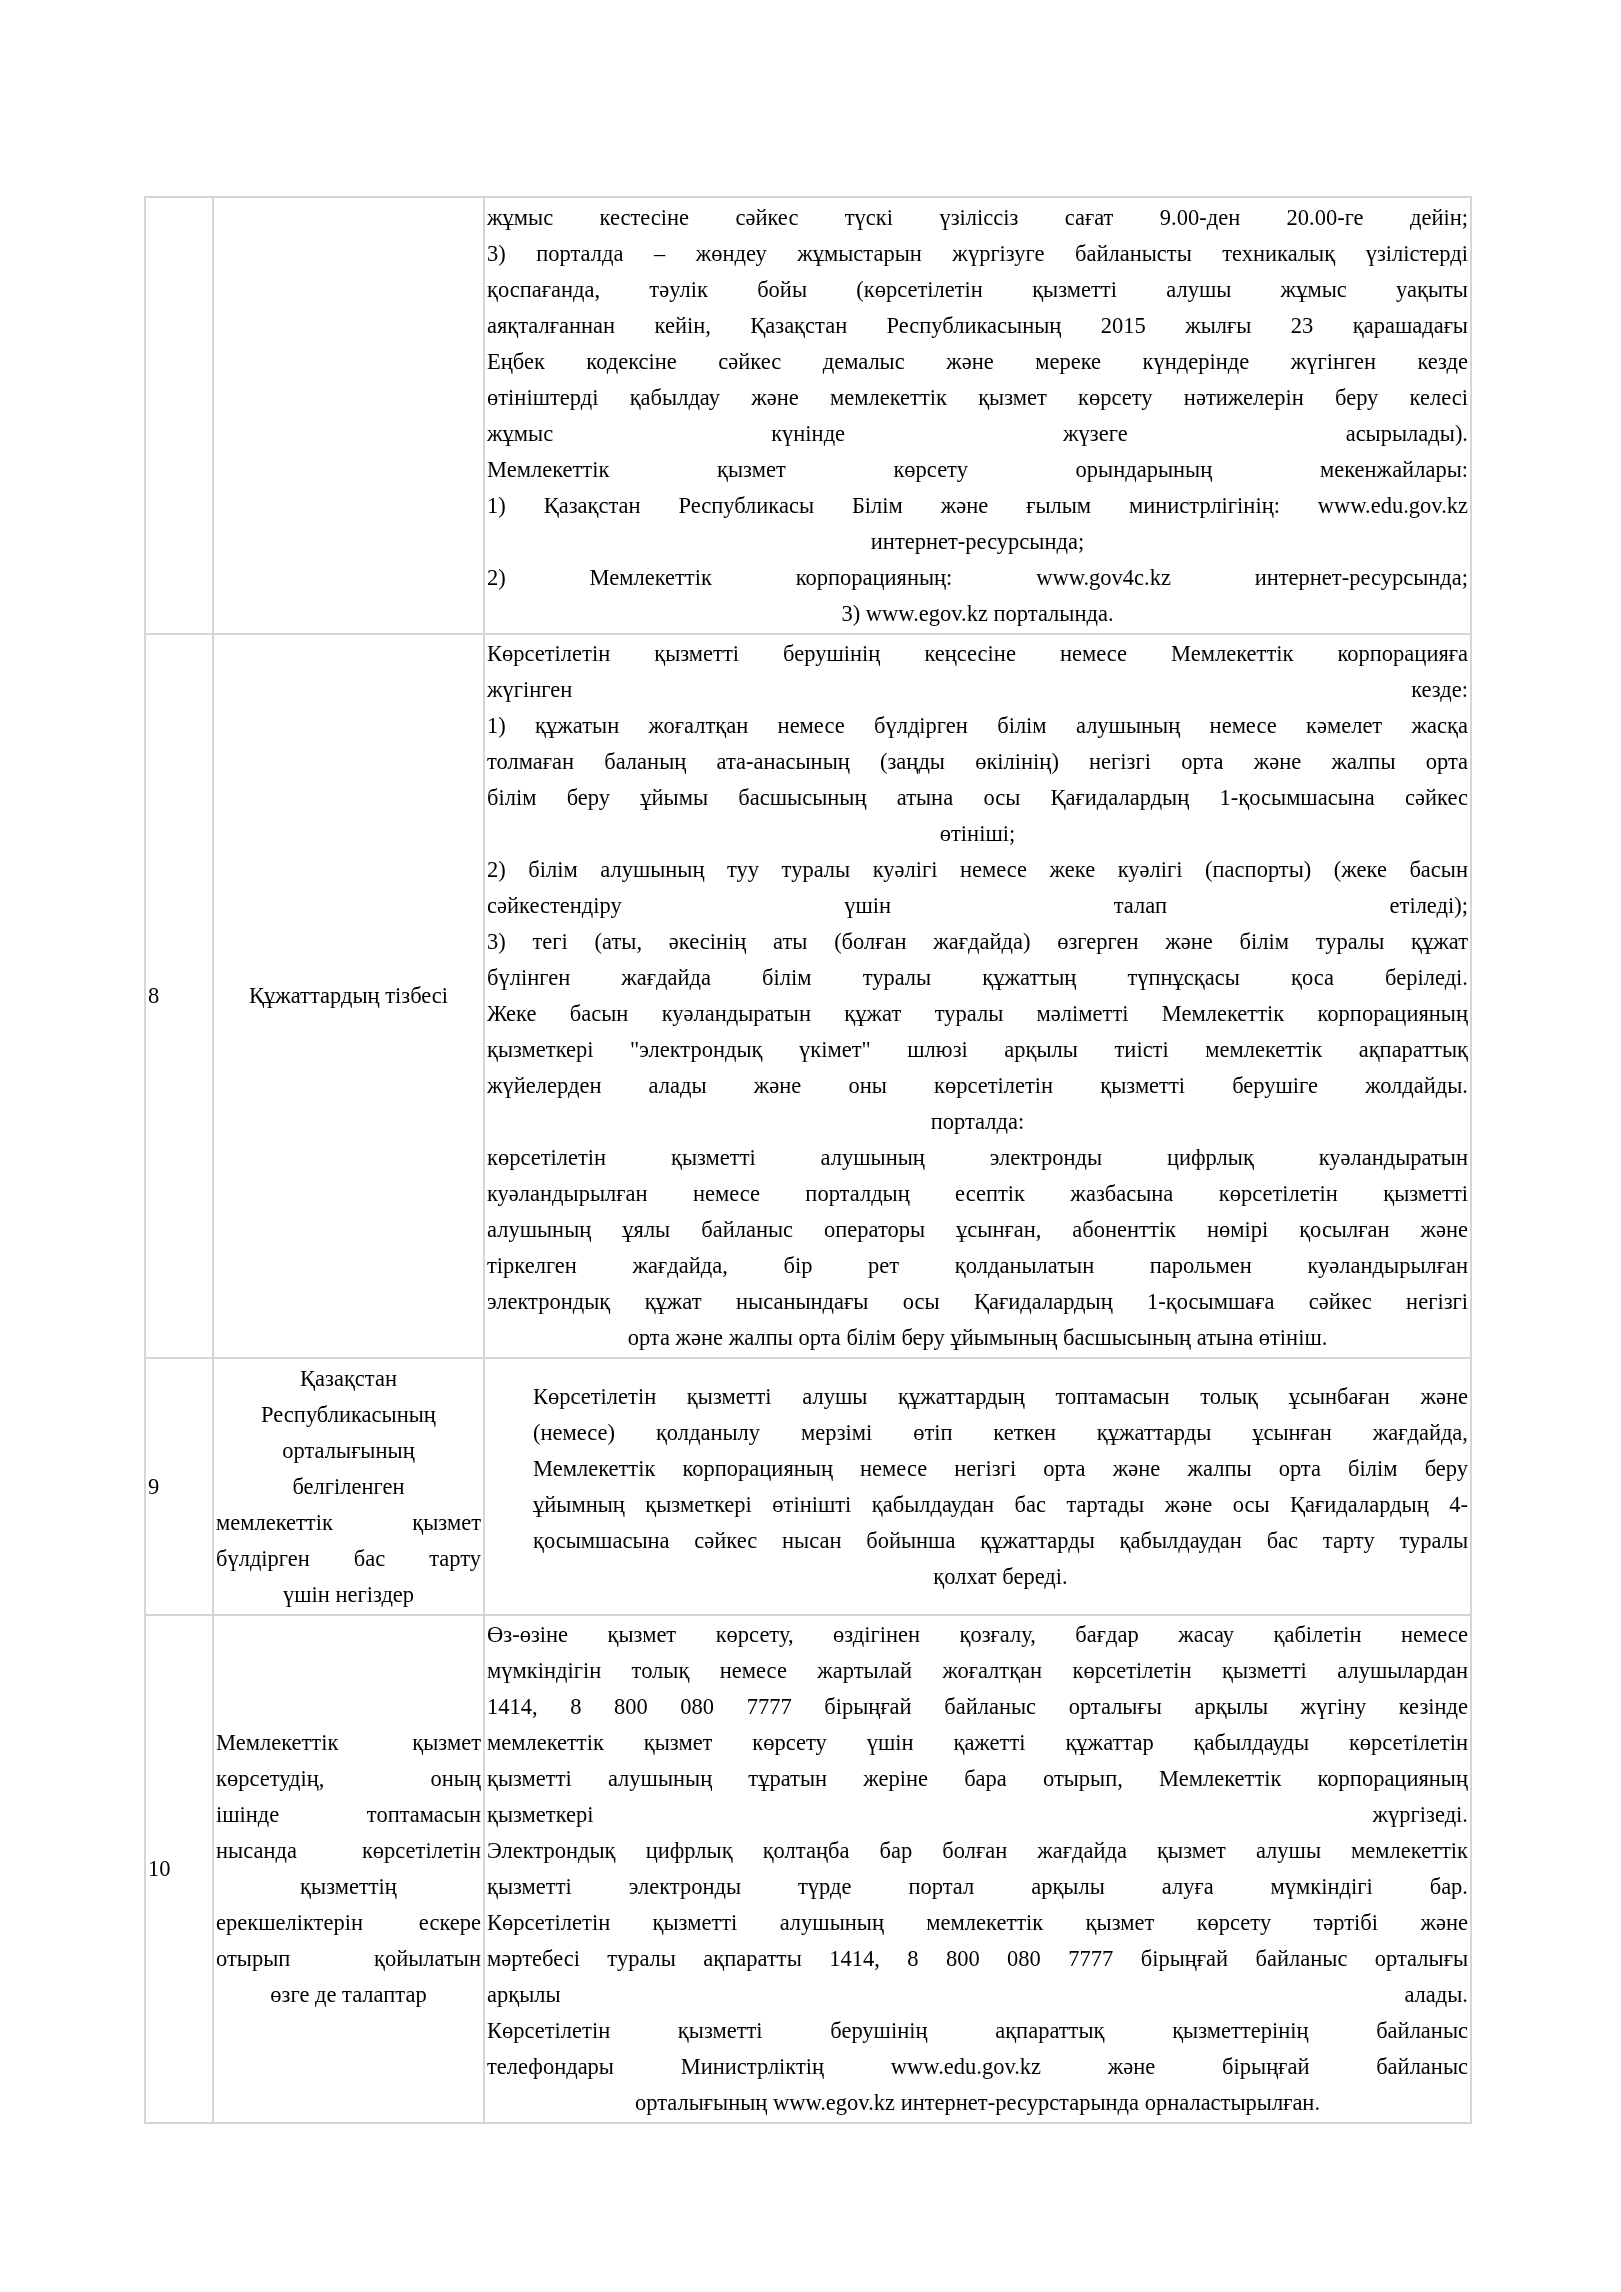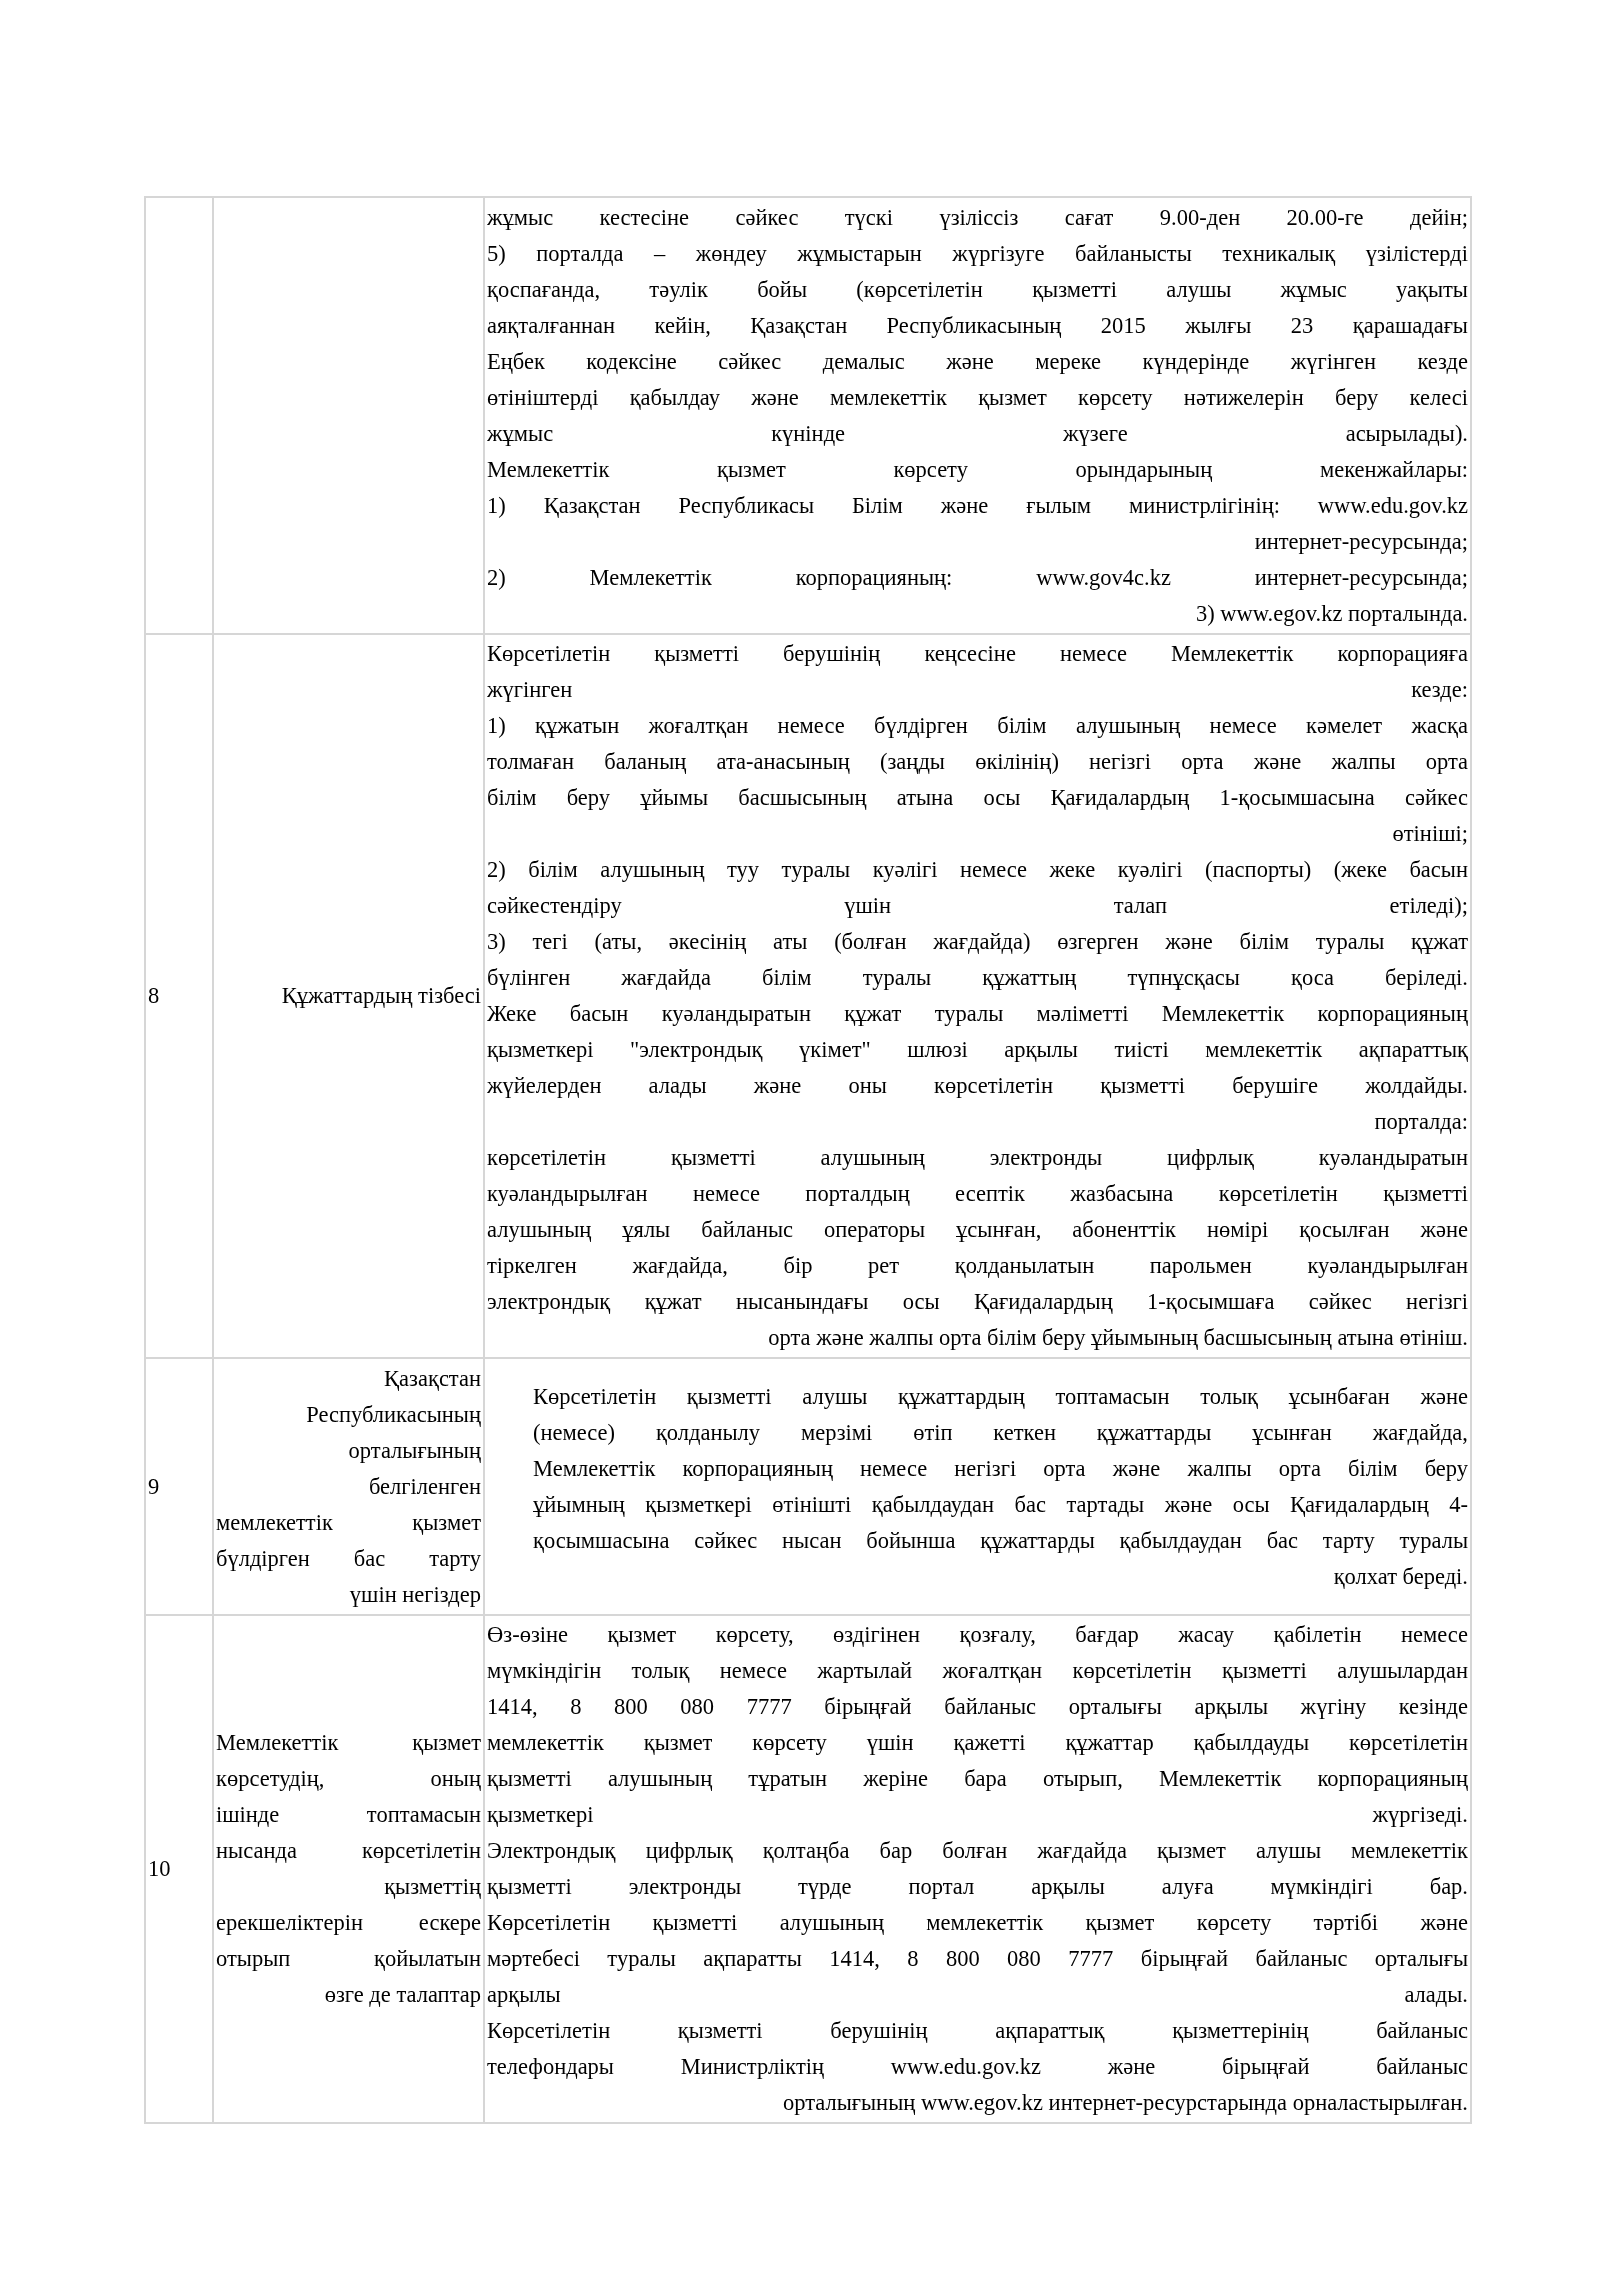--- a/index.html
+++ b/index.html
@@ -8,21 +8,21 @@
   .page { position: absolute; left: 0; top: 0; width: 1621px; height: 2175px; }
   table.doc { position: absolute; left: 144px; top: 196px; width: 1325px;
               border-collapse: collapse; table-layout: fixed; }
   table.doc td { border: 2.9px solid #d6d6d6; vertical-align: middle; padding: 0 2px;
                  font-size: 22.5px; line-height: 36px; }
   col.c1 { width: 68px; } col.c2 { width: 271px; } col.c3 { width: 987px; }
   td.num { padding-left: 9.8px; }
   td.content { vertical-align: top; padding-top: 3.9px; padding-bottom: 3.9px; }
   .line { display: block; white-space: nowrap; height: 36px; }
   .j { text-align: justify; text-align-last: justify; white-space: normal; overflow: hidden; }
-  .l { text-align: right; }
+  .l { text-align: center; }
   .r7 td { height: 435px; } .r8 td { height: 722px; } .r9 td { height: 255px; } .r10 td { height: 506px; }
   td.label { vertical-align: middle; margin-left: 38px; }
   td.content.mid { vertical-align: middle; padding-left: 48px; }
   .label .line { white-space: normal; }
 </style>
 </head>
 <body>
 
 <div class="page">
   <table class="doc">
@@ -30,21 +30,21 @@
         <col class="c1">
         <col class="c2">
         <col class="c3">
       </colgroup>
     <tbody id="tbody">
         <tr class="r7">
           <td class="num"><span></span></td>
           <td class="label"></td>
           <td class="content">
             <span class="line j">жұмыс кестесіне сәйкес түскі үзіліссіз сағат 9.00-ден 20.00-ге дейін;</span>
-            <span class="line j">5) порталда – жөндеу жұмыстарын жүргізуге байланысты техникалық үзілістерді</span>
+            <span class="line j">3) порталда – жөндеу жұмыстарын жүргізуге байланысты техникалық үзілістерді</span>
             <span class="line j">қоспағанда, тәулік бойы (көрсетілетін қызметті алушы жұмыс уақыты</span>
             <span class="line j">аяқталғаннан кейін, Қазақстан Республикасының 2015 жылғы 23 қарашадағы</span>
             <span class="line j">Еңбек кодексіне сәйкес демалыс және мереке күндерінде жүгінген кезде</span>
             <span class="line j">өтініштерді қабылдау және мемлекеттік қызмет көрсету нәтижелерін беру келесі</span>
             <span class="line j">жұмыс күнінде жүзеге асырылады).</span>
             <span class="line j">Мемлекеттік қызмет көрсету орындарының мекенжайлары:</span>
             <span class="line j">1) Қазақстан Республикасы Білім және ғылым министрлігінің: www.edu.gov.kz</span>
             <span class="line l">интернет-ресурсында;</span>
             <span class="line j">2) Мемлекеттік корпорацияның: www.gov4c.kz интернет-ресурсында;</span>
             <span class="line l">3) www.egov.kz порталында.</span>

